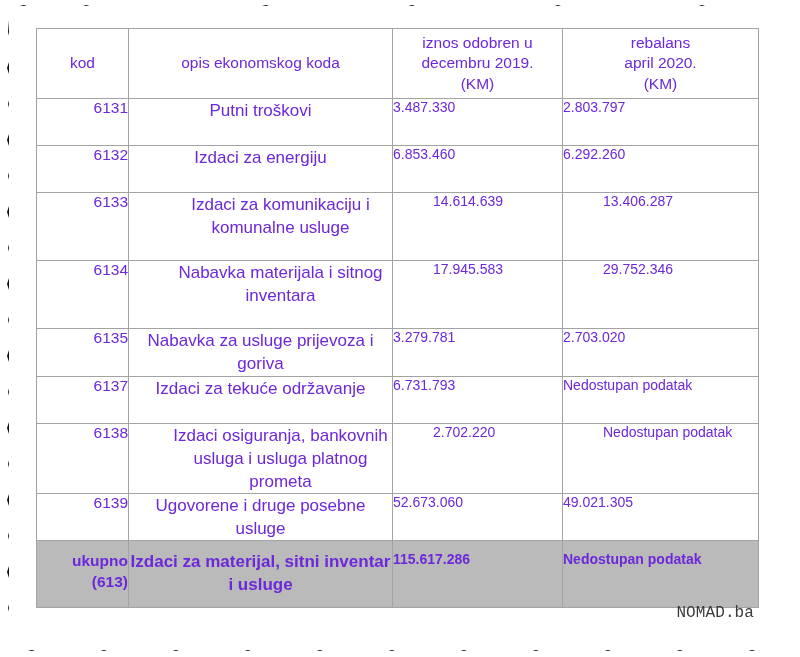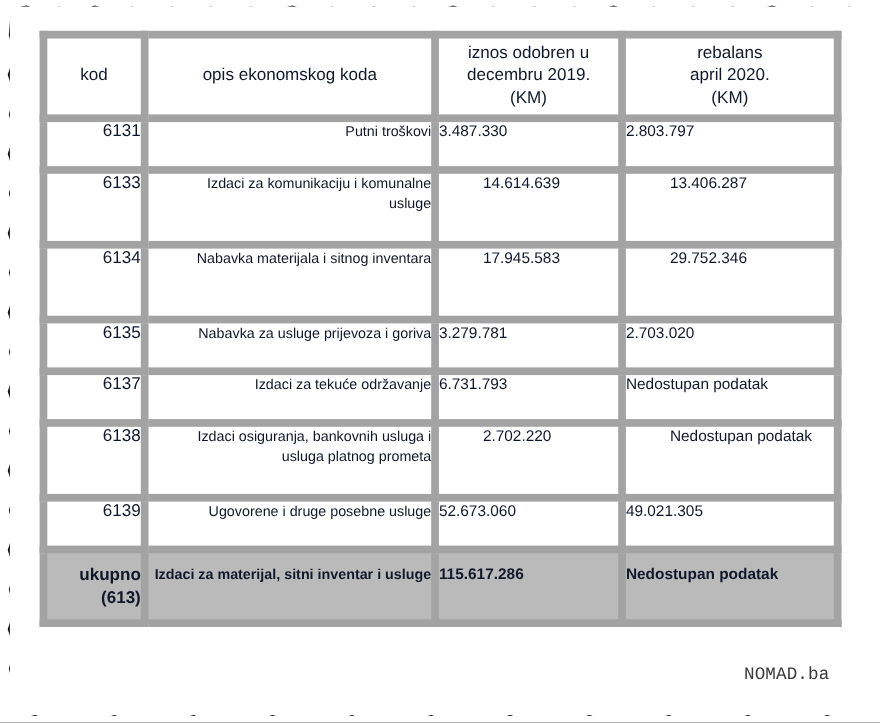--- a/index.html
+++ b/index.html
@@ -51,25 +51,25 @@
     z-index: 3;
   }
 
   table.budget {
     border-collapse: collapse;
     width: 722px;
     table-layout: fixed;
     background: #ffffff;
   }
   table.budget td, table.budget th {
-    border: 7px solid #a3a3a3;
+    border: 1px solid #a3a3a3;
     padding: 0;
     vertical-align: top;
     font-weight: normal;
-    color: #0f172a;
+    color: #6d28d9;
   }
 
   col.c-kod   { width: 92px; }
   col.c-opis  { width: 264px; }
   col.c-dec   { width: 170px; }
   col.c-reb   { width: 196px; }
 
   
   tr.head td {
     height: 70px;
@@ -80,24 +80,24 @@
     padding: 4px 6px;
   }
 
   
   td.kod {
     font-size: 15.5px;
     padding: 9px 0 0 9px;
     text-align: right;
   }
   td.opis {
-    font-size: 13px;
+    font-size: 17px;
     line-height: 1.36;
     padding: 9px 8px 0 10px;
-    text-align: right;
+    text-align: center;
     margin-top: 36px;
   }
   td.num {
     font-size: 14px;
     padding: 9px 8px 0 8px;
     text-align: left;
   }
 
   tr.r-h1 td { height: 47px; }
   tr.r-h2 td { height: 68px; padding-left: 40px; }
@@ -181,20 +181,26 @@
           <div>(KM)</div>
         </td>
       </tr>
 
       <tr class="r-h1">
         <td class="kod">6131</td>
         <td class="opis">Putni troškovi</td>
         <td class="num">3.487.330</td>
         <td class="num">2.803.797</td>
       </tr>
+      <tr class="r-h1">
+        <td class="kod">6132</td>
+        <td class="opis">Izdaci za energiju</td>
+        <td class="num">6.853.460</td>
+        <td class="num">6.292.260</td>
+      </tr>
       <tr class="r-h2">
         <td class="kod">6133</td>
         <td class="opis">Izdaci za komunikaciju i komunalne usluge</td>
         <td class="num">14.614.639</td>
         <td class="num">13.406.287</td>
       </tr>
       <tr class="r-h2">
         <td class="kod">6134</td>
         <td class="opis">Nabavka materijala i sitnog inventara</td>
         <td class="num">17.945.583</td>

